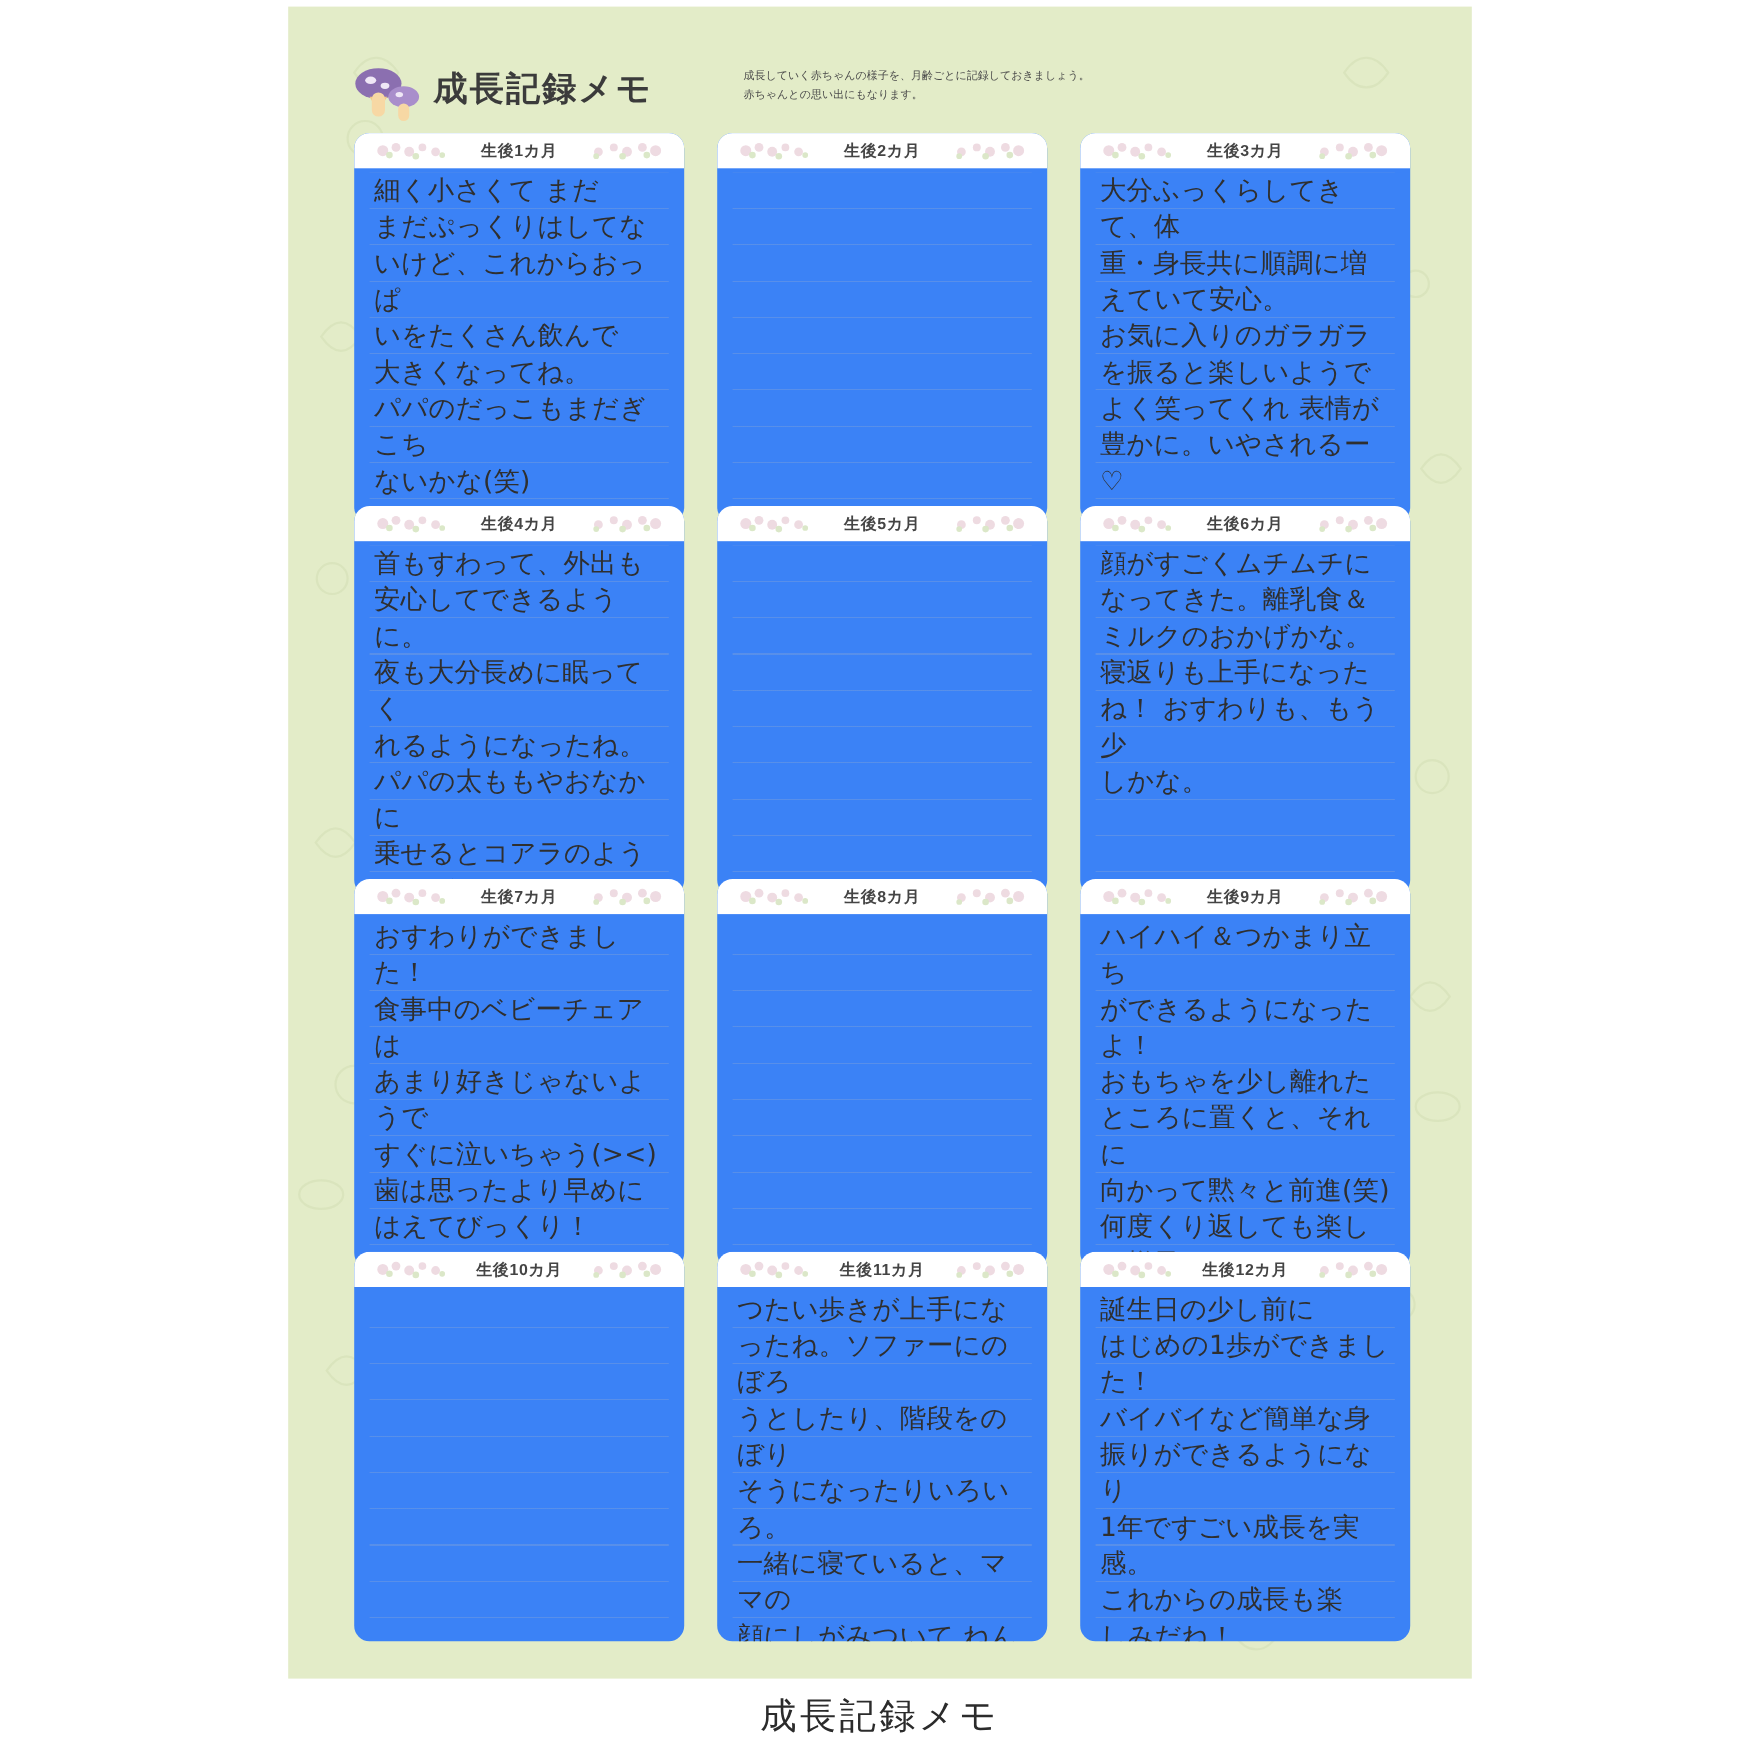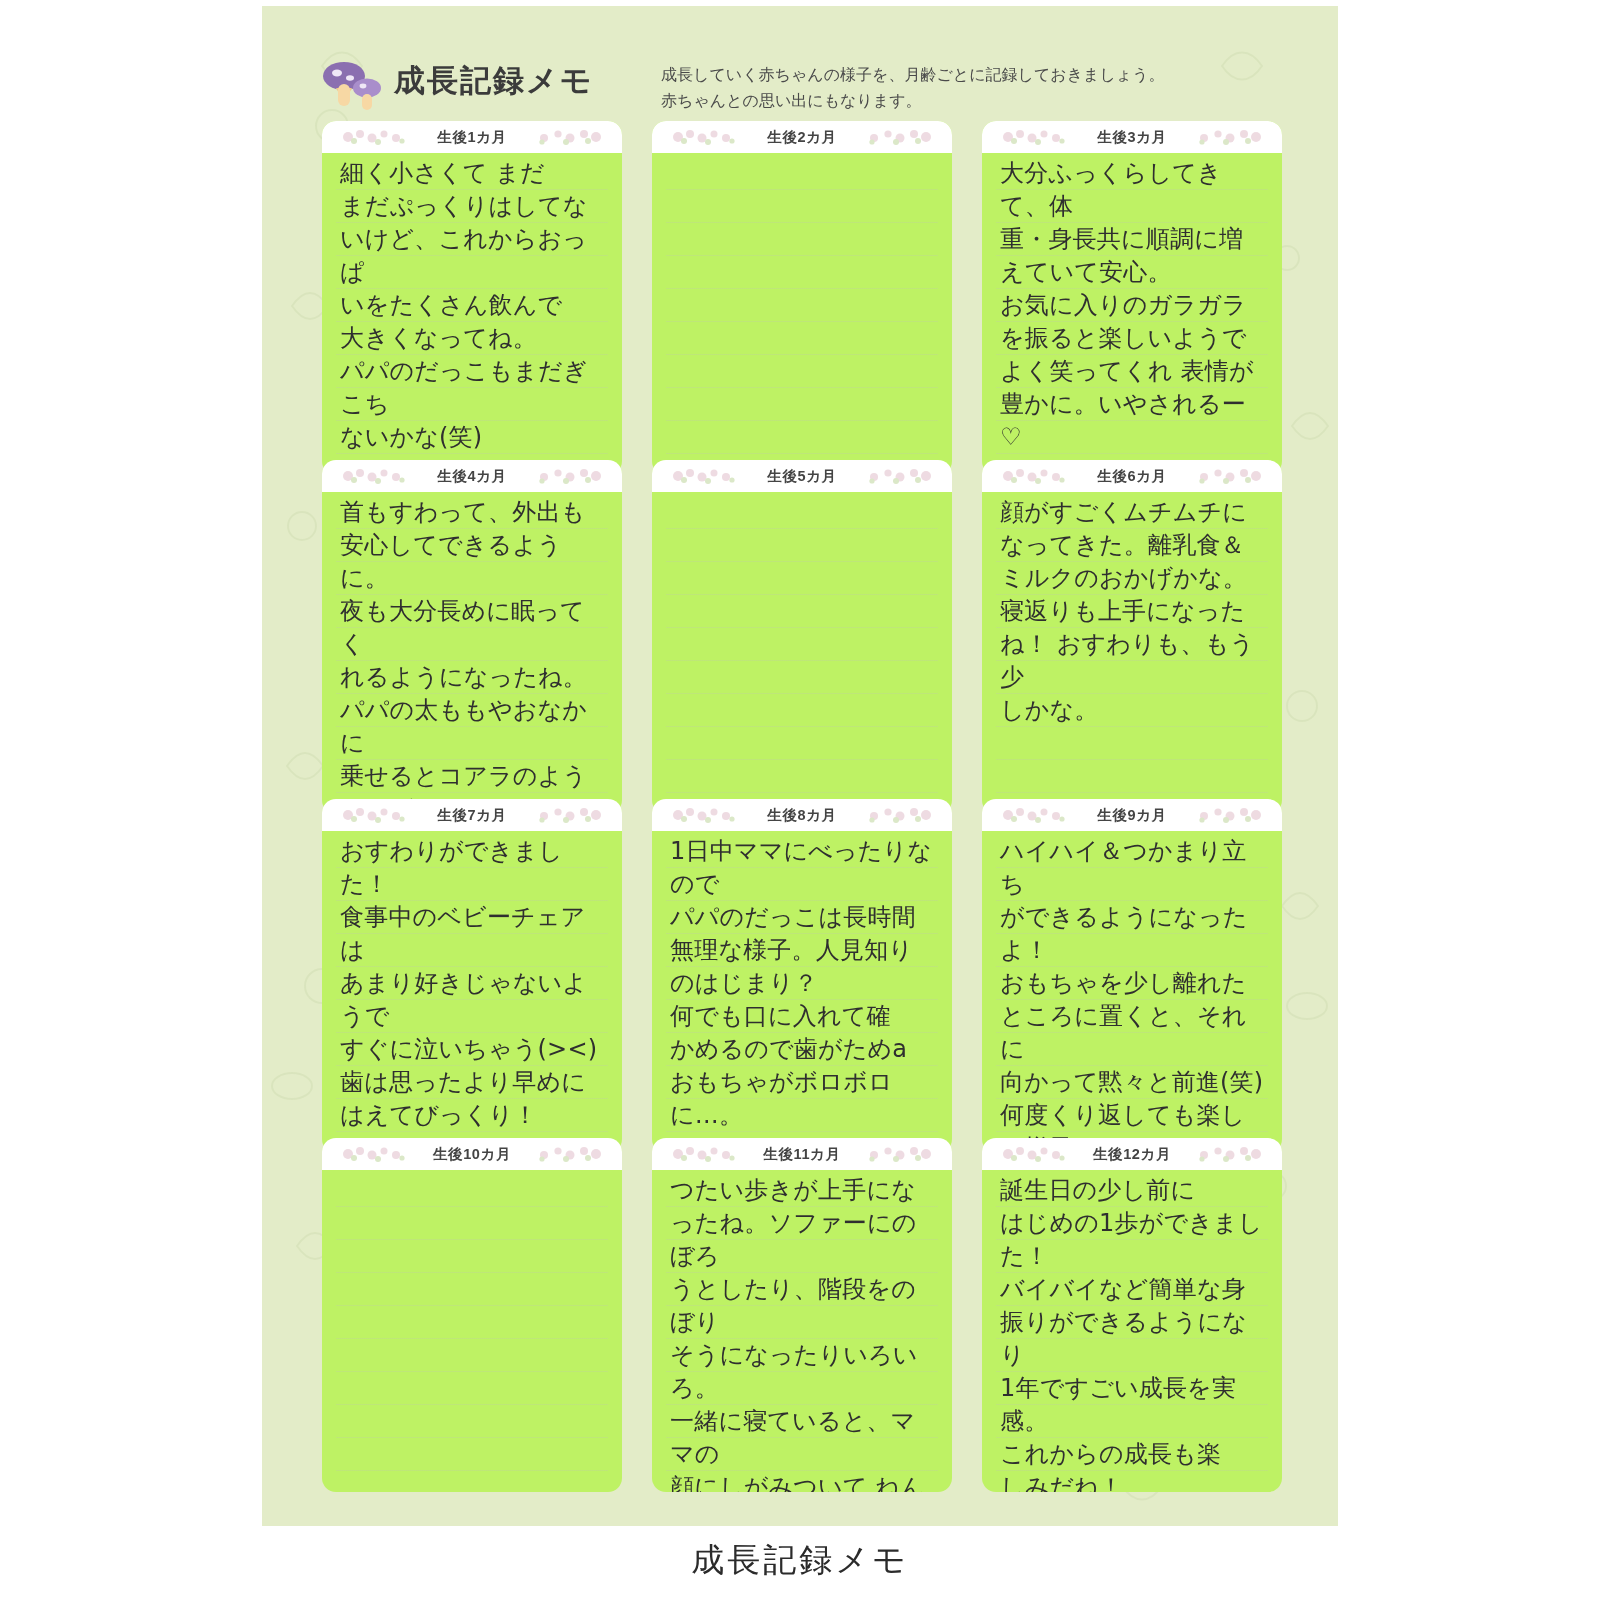--- a/index.html
+++ b/index.html
@@ -59,44 +59,44 @@
     left: 132px;
     top: 12px;
     font-size: 31px;
     font-weight: bold;
     letter-spacing: 2px;
     color: #3b3b3b;
     white-space: nowrap;
   }
   .lede {
     position: absolute;
-    left: 399px;
+    left: 414px;
     top: 14px;
-    font-size: 16px;
+    font-size: 10px;
     line-height: 1.65;
     color: #4a4a4a;
     white-space: nowrap;
   }
   
   .grid {
     position: absolute;
     left: 60px;
     top: 115px;
     width: 960px;
     display: grid;
     grid-template-columns: repeat(3, 300px);
     grid-template-rows: repeat(4, 334px);
     column-gap: 30px;
     row-gap: 5px;
   }
   .card {
     position: relative;
     width: 300px;
     height: 354px;
-    background: #bef264;
+    background: #3b82f6;
     border-radius: 14px;
     box-sizing: border-box;
     overflow: hidden;
   }
   .card-head {
     position: relative;
     height: 32px;
     display: flex;
     align-items: center;
     justify-content: center;
@@ -512,27 +512,20 @@
                 <circle cx="60" cy="10" r="5"></circle>
               </g>
               <g fill="#cfe0b6">
                 <circle cx="6" cy="15" r="2.6"></circle>
                 <circle cx="30" cy="15" r="3"></circle>
                 <circle cx="52" cy="14" r="3"></circle>
               </g>
             </svg>
         </div>
         <div class="card-lines"></div>
-        <div class="card-body">1日中ママにべったりなので
-パパのだっこは長時間
-無理な様子。人見知り
-のはじまり？
-何でも口に入れて確
-かめるので歯がためa
-おもちゃがボロボロに…。</div>
       </div>
 
       <div class="card">
         <div class="card-head">
           <svg class="head-deco left" viewBox="0 0 68 20" aria-hidden="true">
               <g fill="#e9cfd8">
                 <circle cx="8" cy="10" r="5"></circle>
                 <circle cx="20" cy="7" r="4"></circle>
                 <circle cx="32" cy="11" r="4.5"></circle>
                 <circle cx="44" cy="7" r="3.5"></circle>

